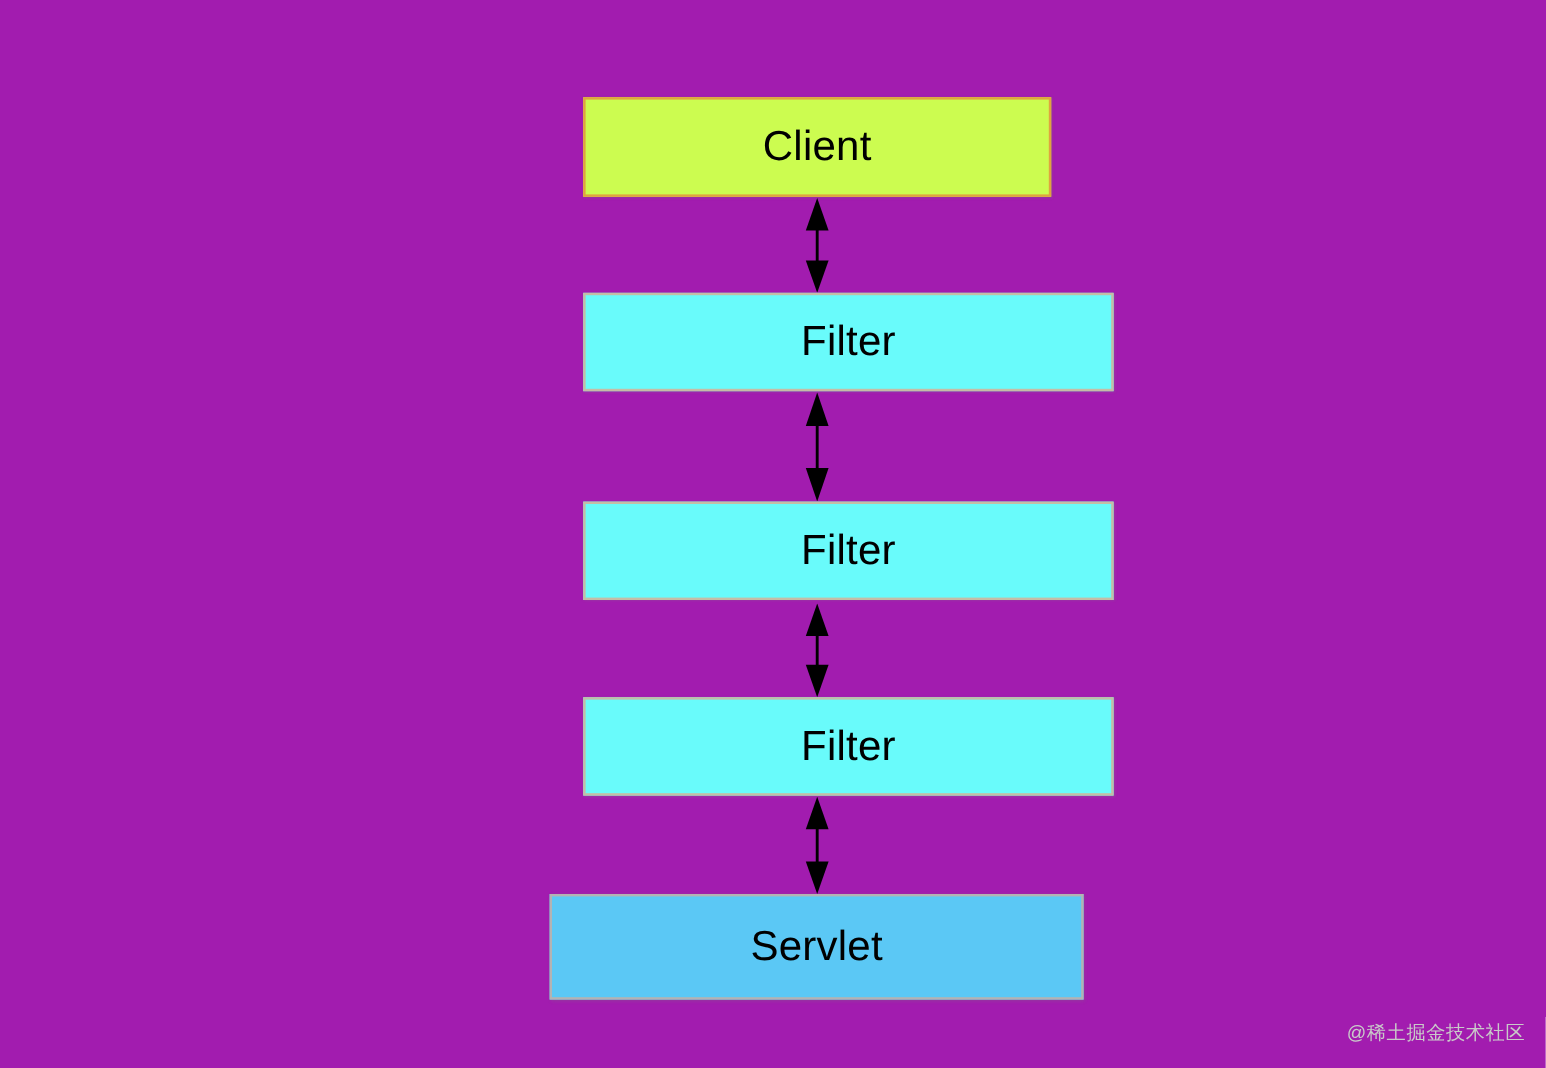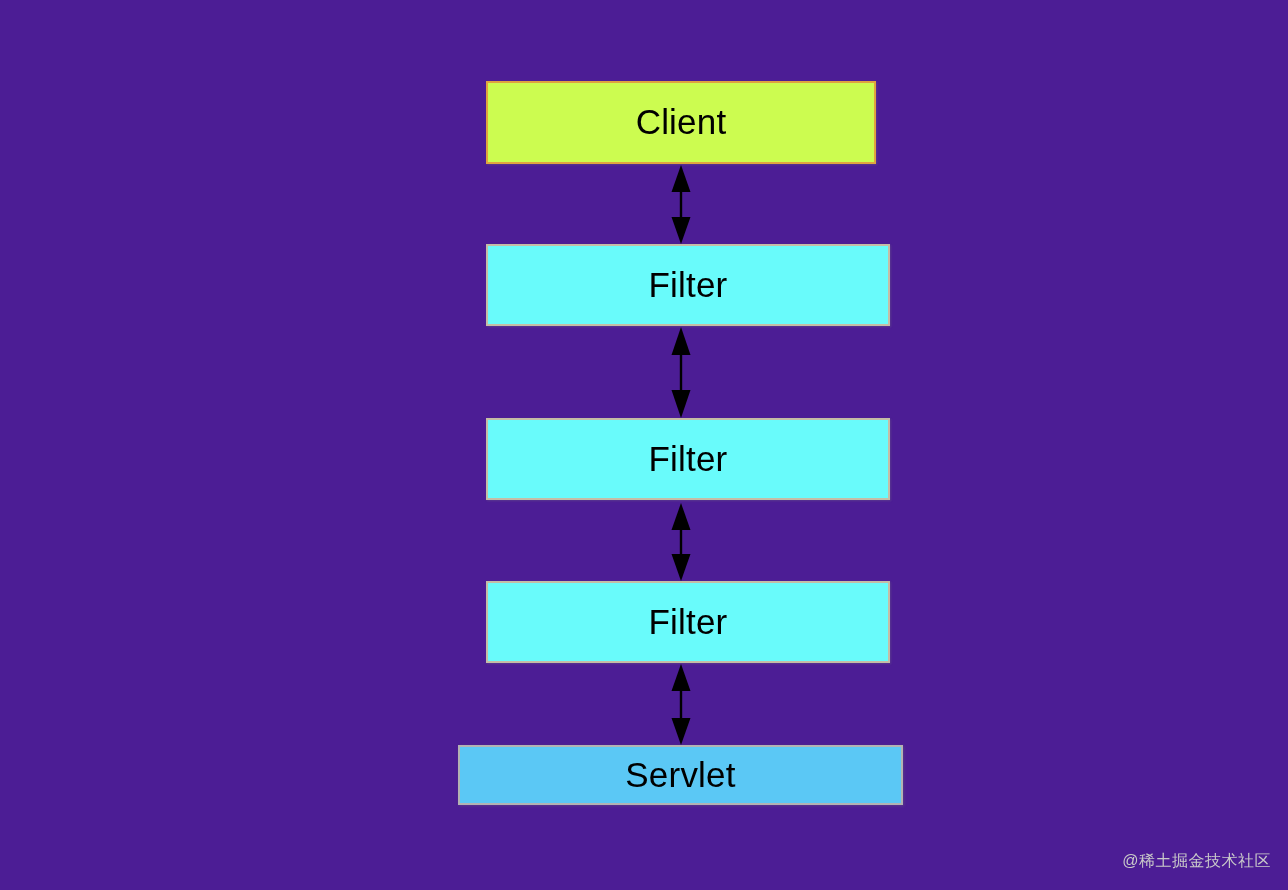--- a/index.html
+++ b/index.html
@@ -11,21 +11,21 @@
     width: 1288px;
     height: 890px;
     font-family: "Liberation Sans", sans-serif;
     overflow: hidden;
   }
 
   #diagram-canvas {
     position: relative;
     width: 1288px;
     height: 890px;
-    background: #4c1d95;
+    background: #a21caf;
   }
 
   .node {
     position: absolute;
     box-sizing: border-box;
     display: flex;
     align-items: center;
     justify-content: center;
     font-size: 35px;
     line-height: 1;
@@ -47,36 +47,36 @@
     width: 390px;
     height: 83px;
     background: #ccfc50;
     border: 2px solid #e0a33f;
     box-shadow: 1px 1px 2px rgba(120,120,120,0.30);
   }
 
   
   .node--filter {
     left: 486px;
-    width: 404px;
+    width: 442px;
     height: 82px;
     background: #69fbfb;
     border: 2px solid #c5bda6;
     box-shadow: 1px 1px 2px rgba(130,130,130,0.28);
   }
   .node--filter1 { top: 244px; }
   .node--filter2 { top: 418px; }
   .node--filter3 { top: 581px; }
 
   
   .node--servlet {
     left: 458px;
     top: 745px;
     width: 445px;
-    height: 60px;
+    height: 88px;
     background: #5bc8f5;
     border: 2px solid #b3b3b3;
     box-shadow: 1px 1px 3px rgba(120,120,120,0.32);
   }
 
   
   .connector {
     position: absolute;
     left: 659px;
     width: 44px;

